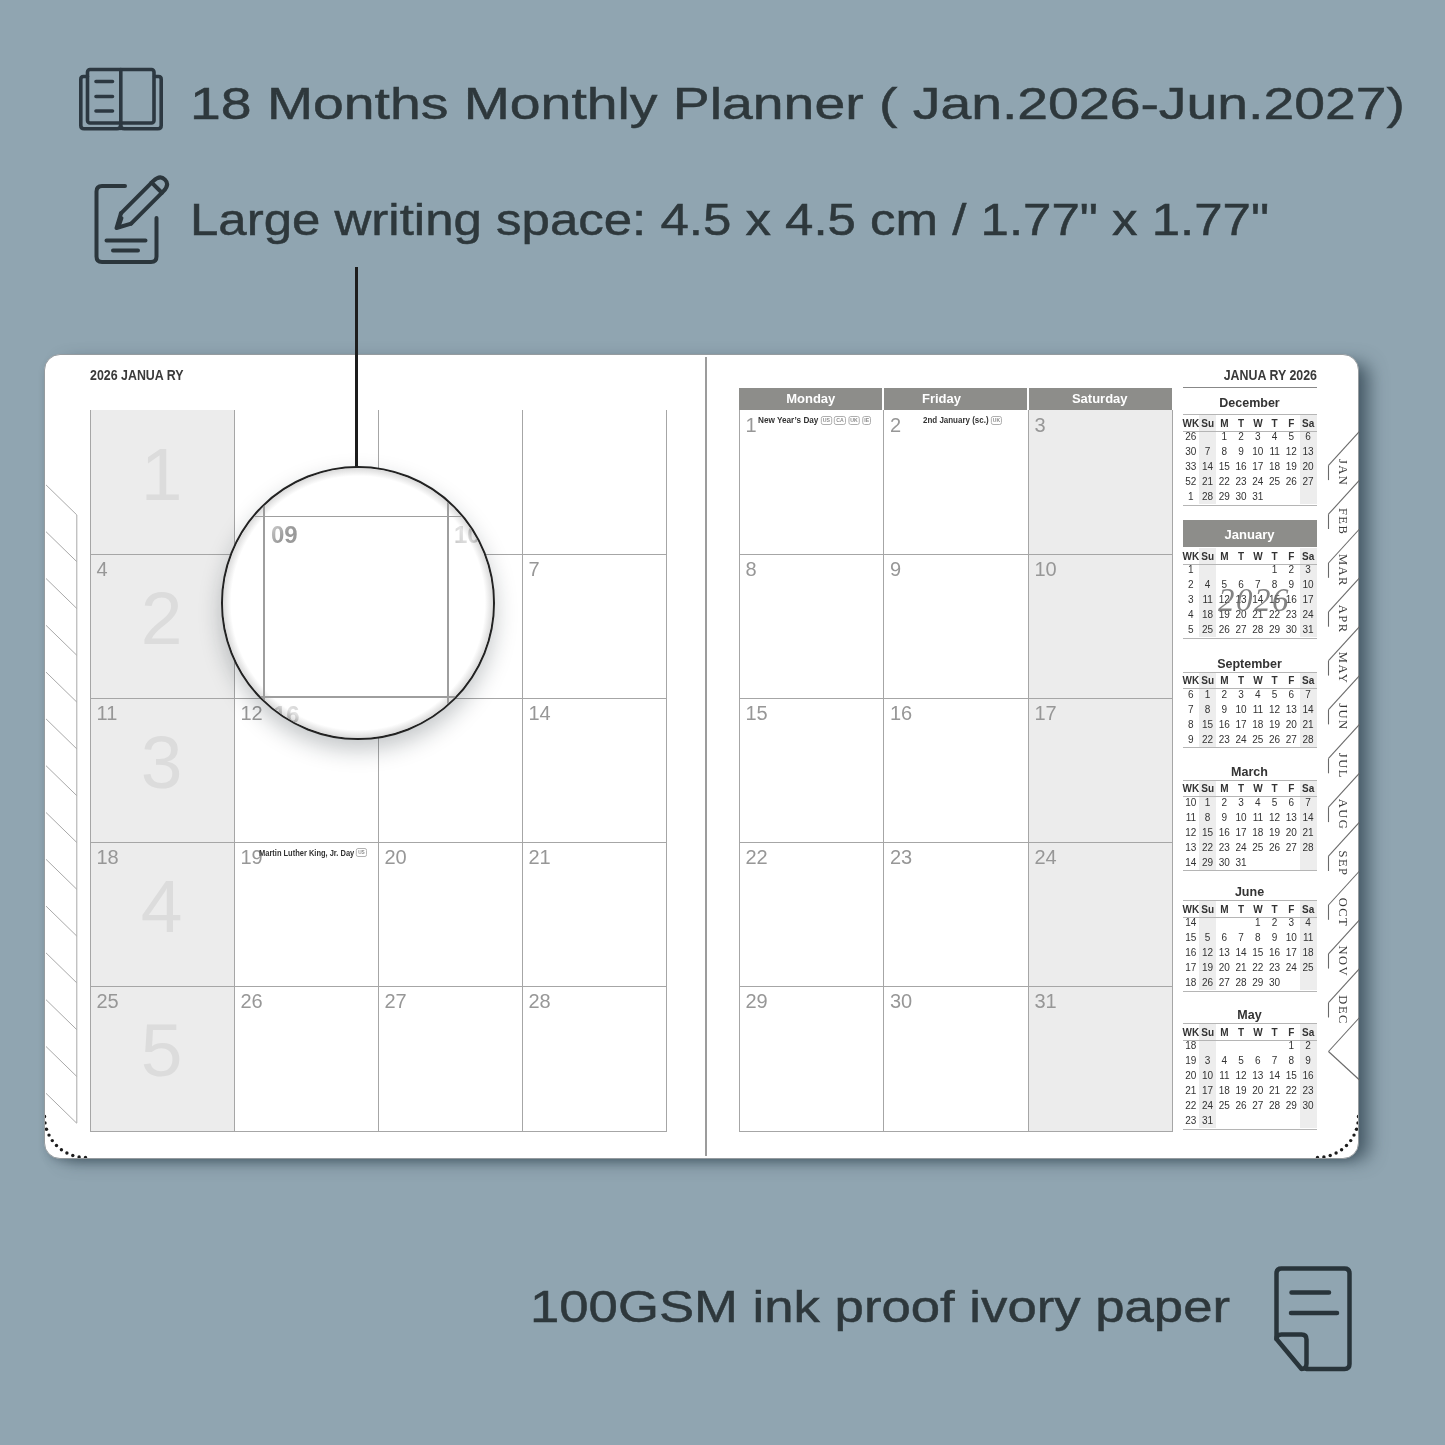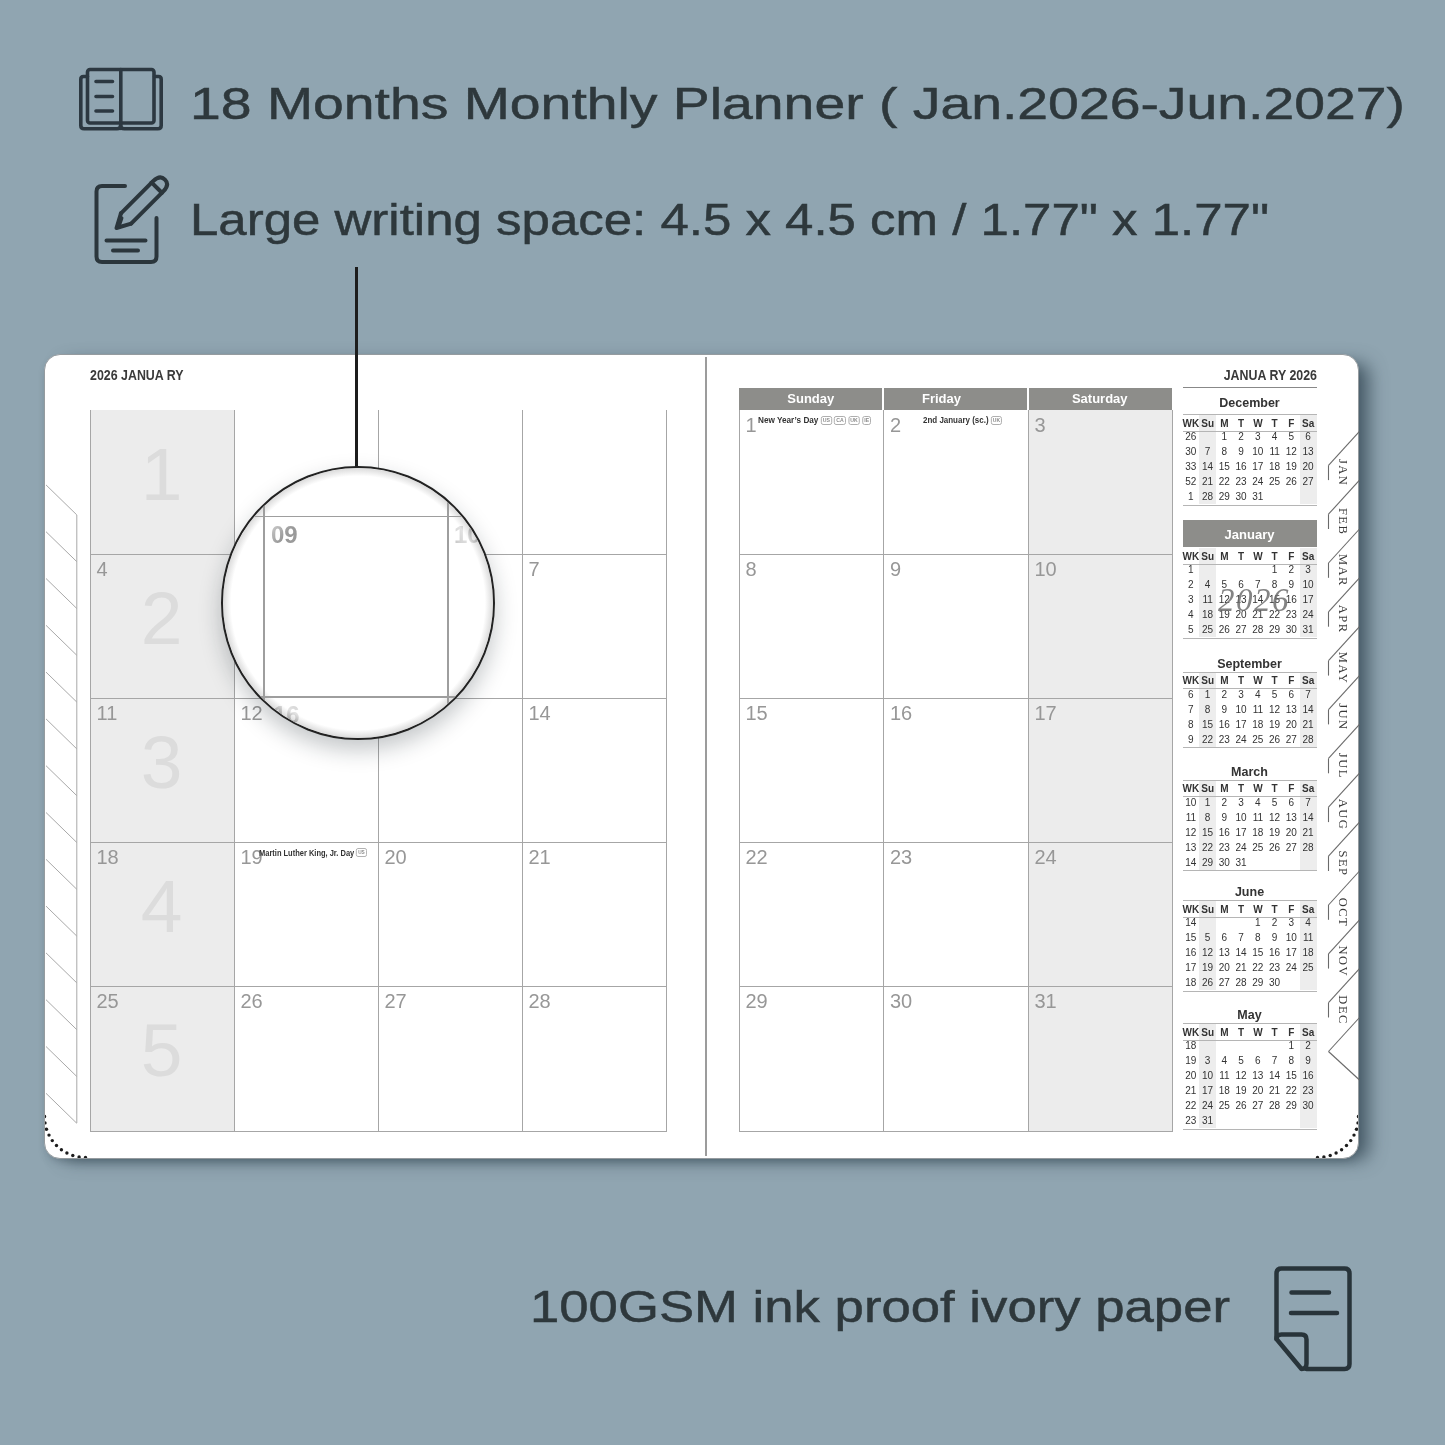--- a/index.html
+++ b/index.html
@@ -55,21 +55,21 @@
 <path d="M20.5 28.5 H58 M20 49 H66"></path>
 </g>
     </svg>
 <div class="abs" id="page" style="left:44px;top:354px;width:1313px;height:803px;background:#fff;
 border:1.5px solid #959b9f;border-radius:16px;box-sizing:content-box;
 box-shadow:14px 5px 18px -4px rgba(44,64,76,0.72), 0 5px 10px -4px rgba(44,64,76,0.38);z-index:10;">
 <div class="abs" style="left:44.5px;top:11px;font-size:15.5px;font-weight:700;color:#3a3a3a;transform-origin:0 50%;transform:scaleX(0.8);white-space:nowrap;">2026 JANUA RY</div>
 <div class="abs" style="left:1137.5px;top:11px;width:134px;text-align:right;font-size:15.5px;font-weight:700;color:#3a3a3a;transform-origin:100% 50%;transform:scaleX(0.8);white-space:nowrap;">JANUA RY 2026</div>
 <div class="hl" style="left:1137.5px;top:31.5px;width:134px;background:#888;"></div>
 <div class="hdr" style="left:693.5px;top:32.5px;width:433.5px;height:22px;">
-<div class="hdt" style="left:0px;width:144.5px;">Sunday</div>
+<div class="hdt" style="left:0px;width:144.5px;">Monday</div>
 <div class="hdt" style="left:144.5px;width:117px;">Friday</div>
 <div class="hdt" style="left:289px;width:144.5px;">Saturday</div>
 <div class="hsep" style="left:143.5px;"></div>
 <div class="hsep" style="left:288px;"></div>
 </div>
 <div class="shade" style="left:44.5px;top:54.5px;width:144px;height:721px;"></div>
 <div class="shade" style="left:982.5px;top:54.5px;width:144.5px;height:721px;"></div>
 <div class="vl" style="left:44.5px;top:54.5px;height:721px;"></div>
 <div class="vl" style="left:188.5px;top:54.5px;height:721px;"></div>
 <div class="vl" style="left:332.5px;top:54.5px;height:721px;"></div>

